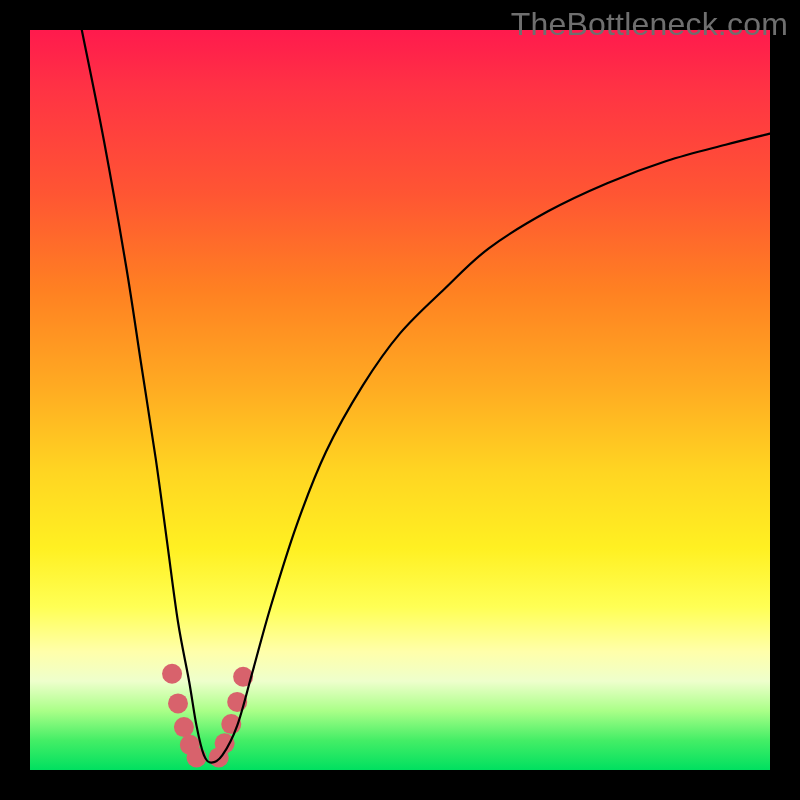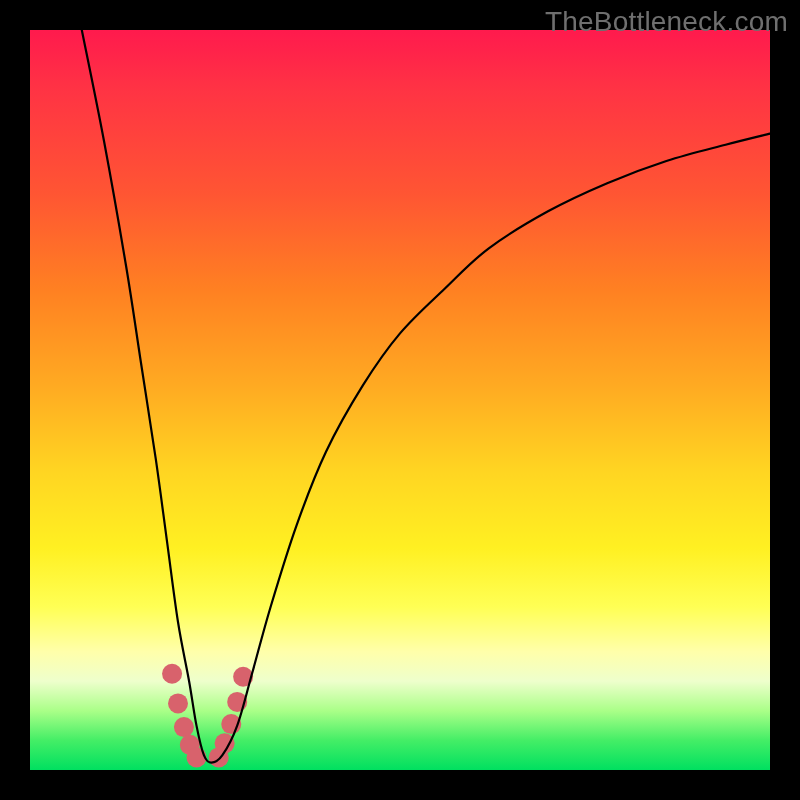--- a/index.html
+++ b/index.html
@@ -40,21 +40,21 @@
       #aaff88 92%,
       #44ee66 96%,
       #00e060 100%
     );
   }
   .watermark {
     position: absolute;
     top: 6px;
     right: 12px;
     color: #6f6f6f;
-    font-size: 28px;
+    font-size: 32px;
     font-weight: 500;
     letter-spacing: 0.2px;
     user-select: none;
   }
   svg.curve {
     position: absolute;
     left: 30px;
     top: 30px;
     width: 740px;
     height: 740px;

